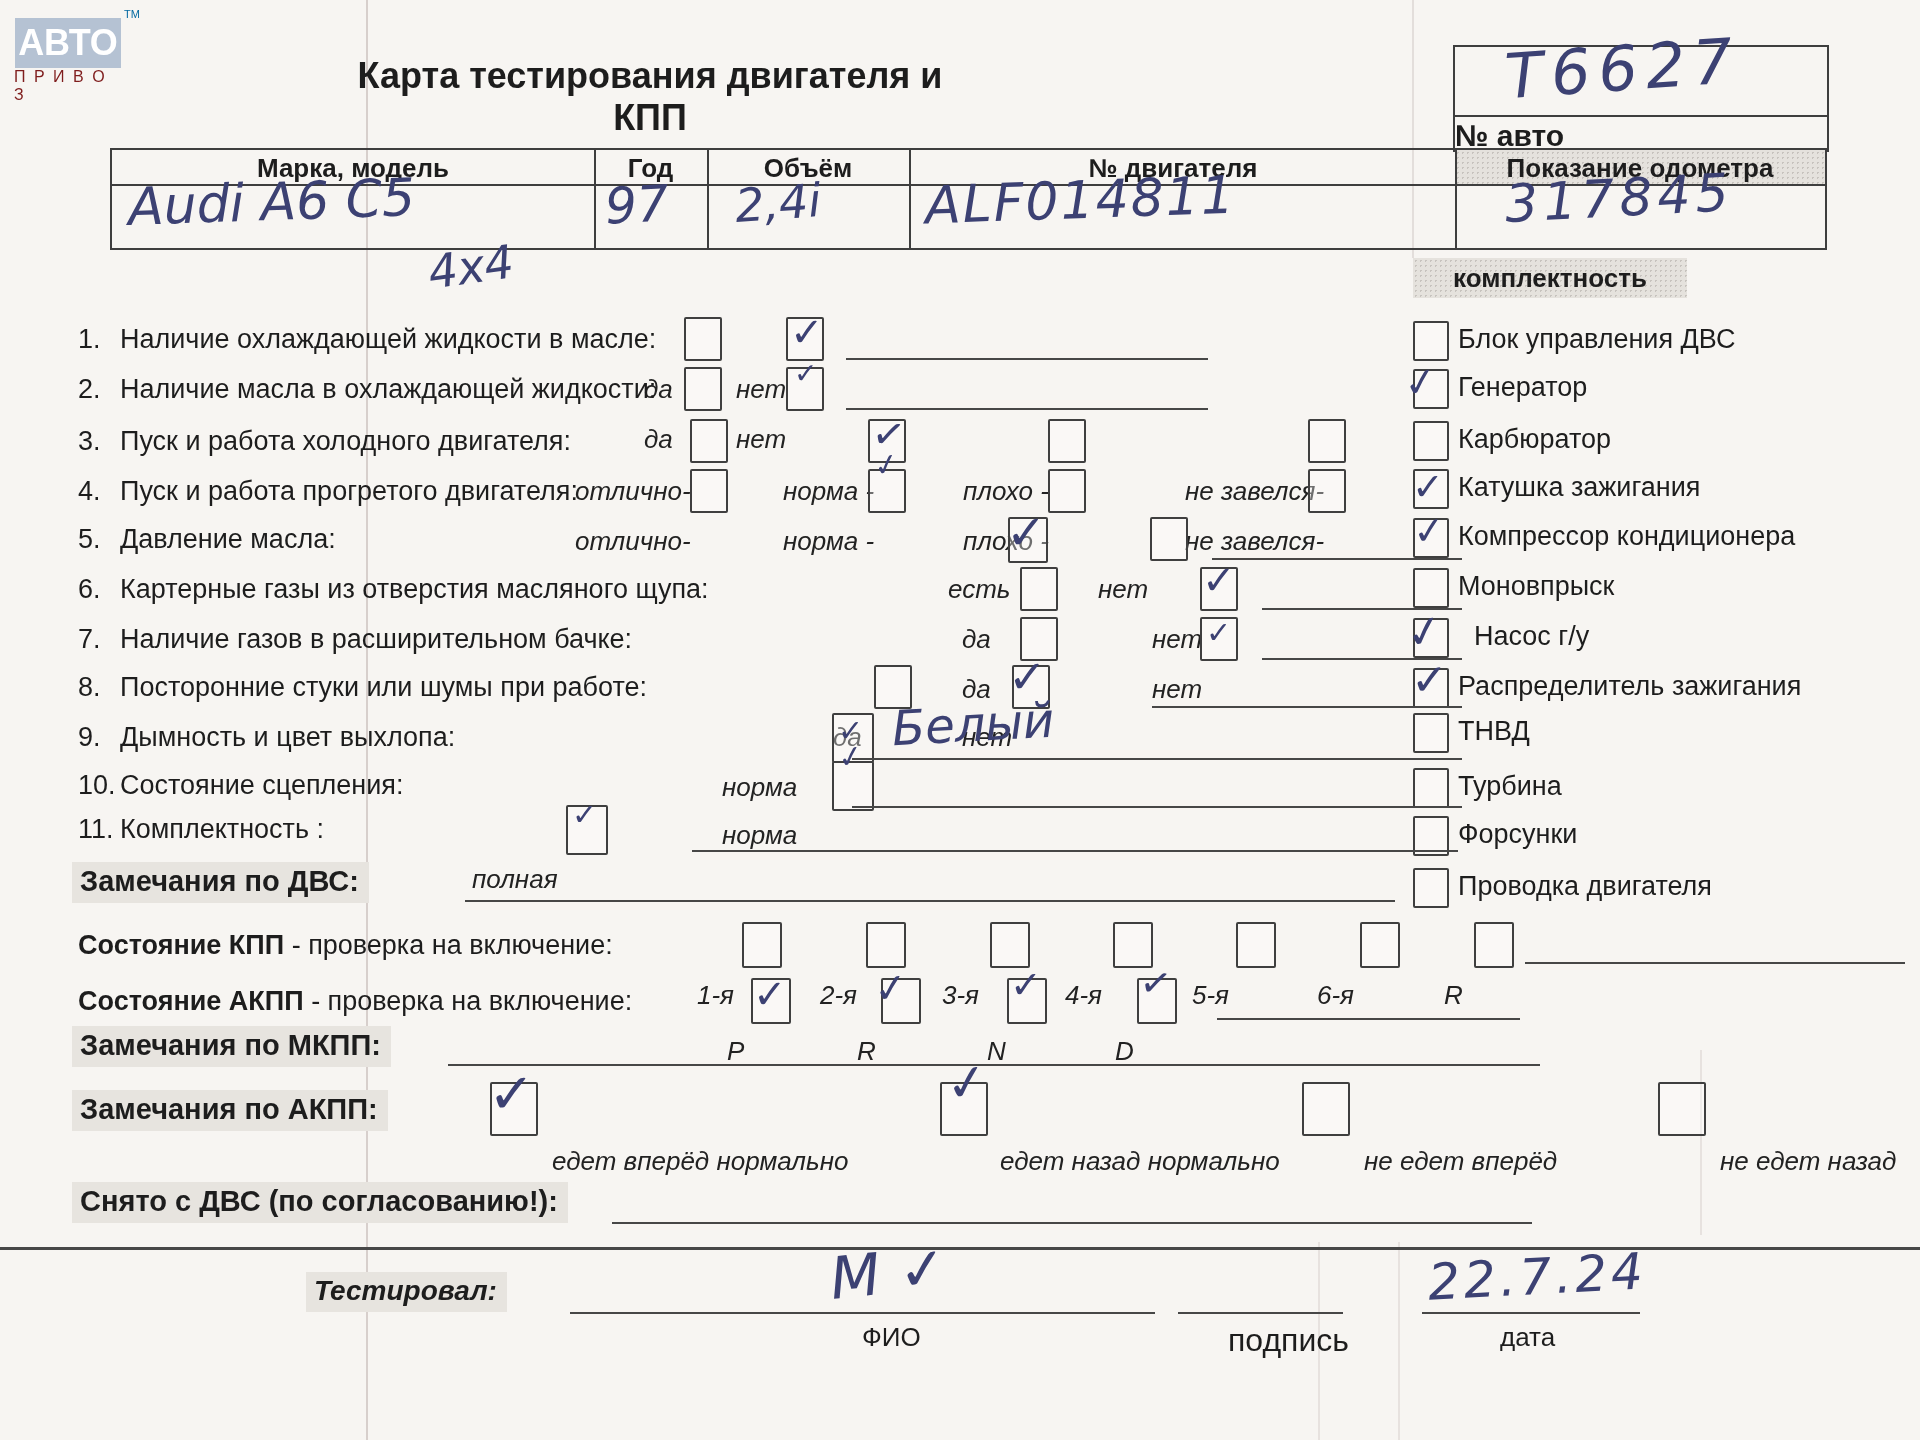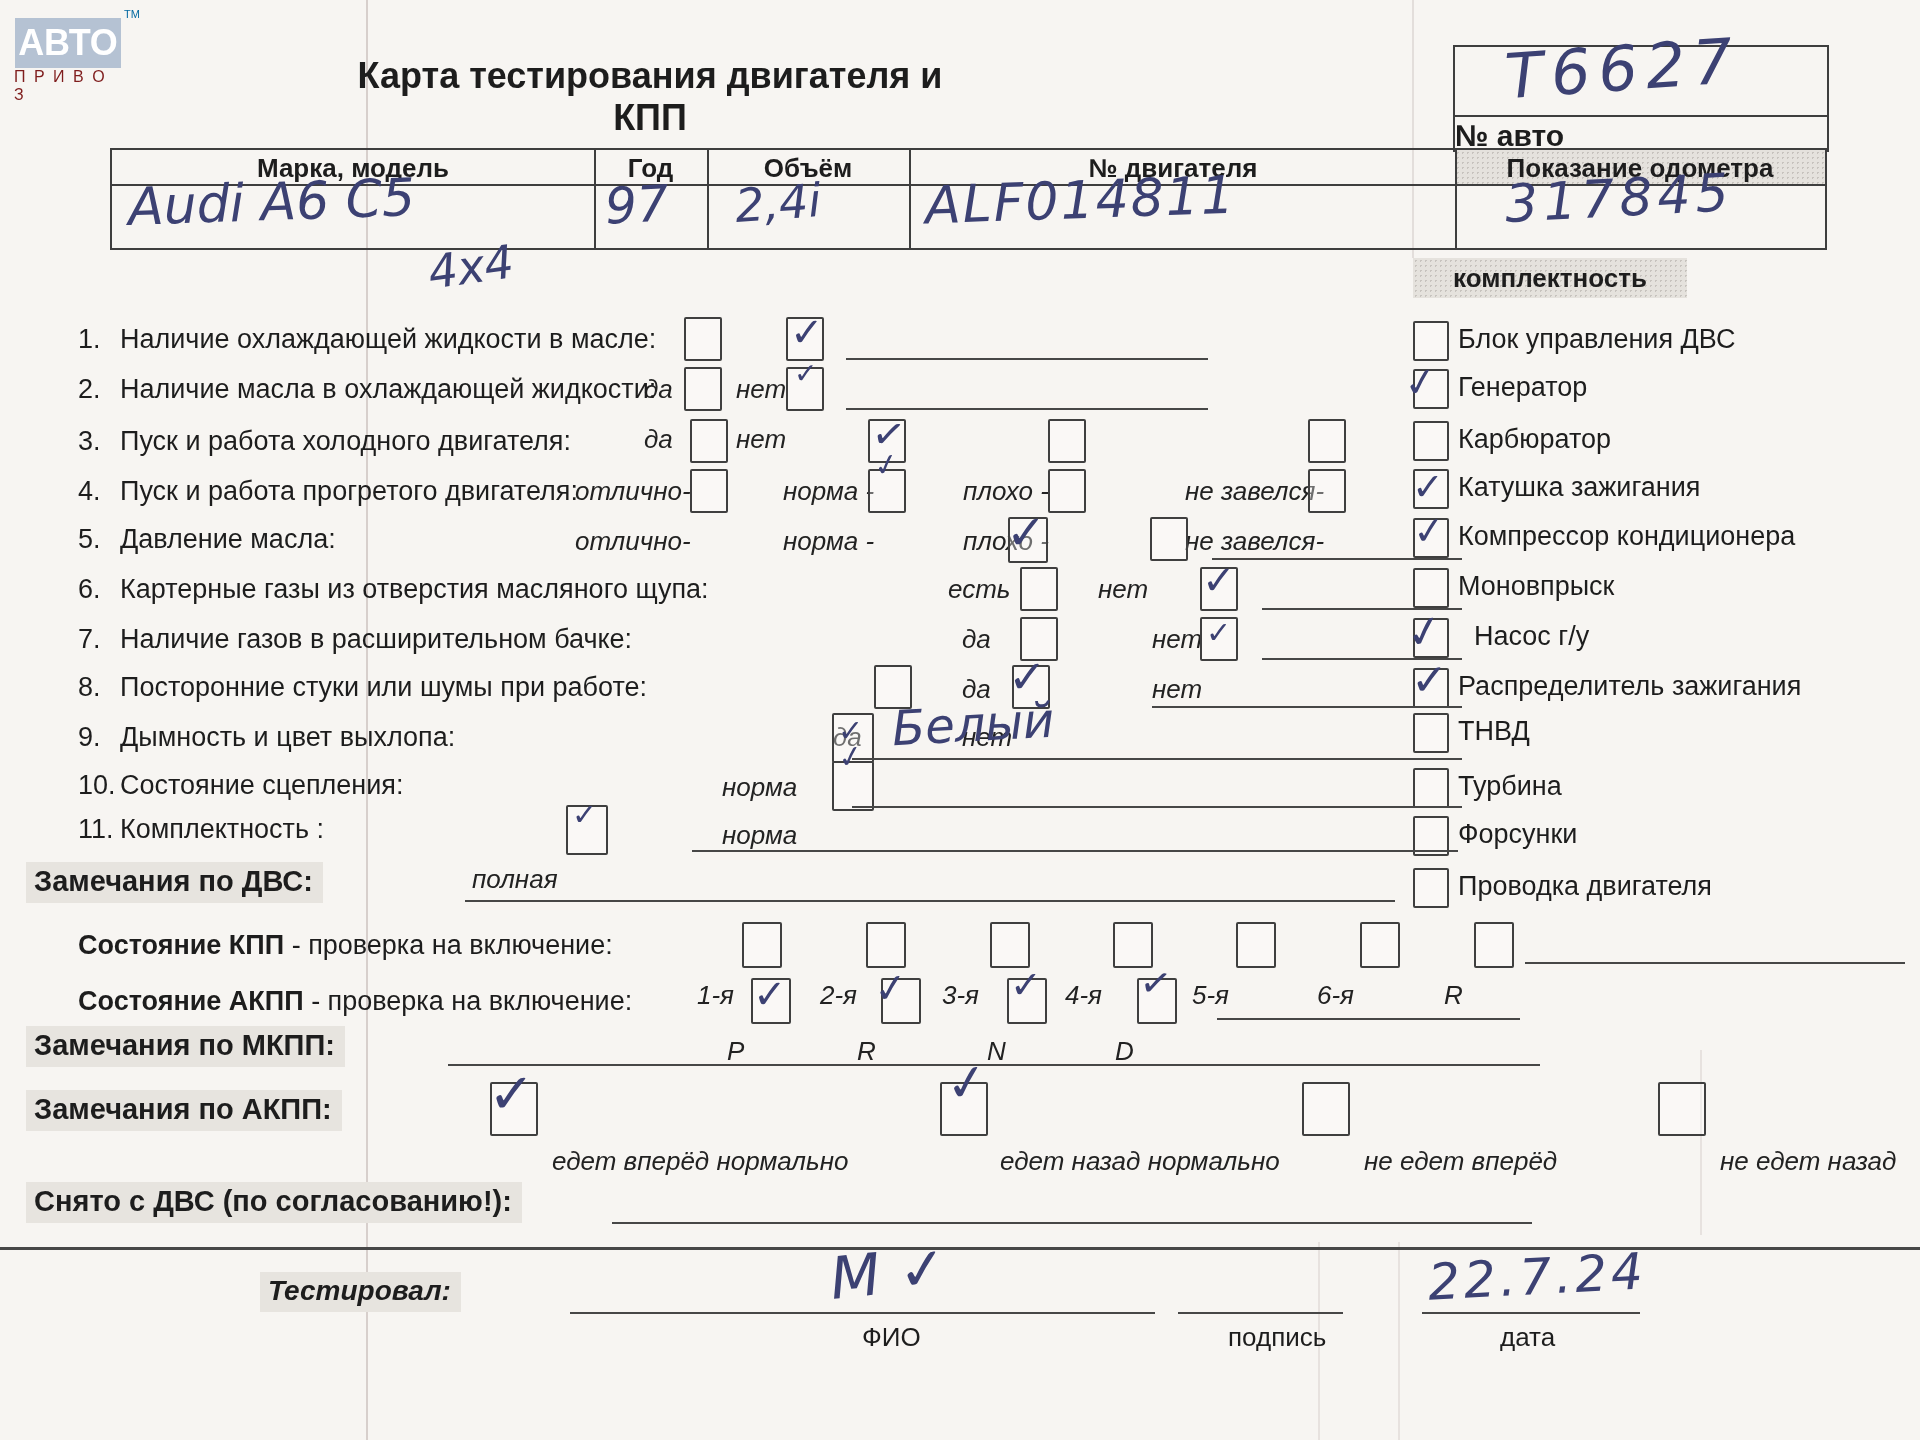--- a/index.html
+++ b/index.html
@@ -6,21 +6,21 @@
   .sheet{position:relative;width:1920px;height:1440px;background:#f7f5f2;overflow:hidden;
          font-family:"Liberation Sans",sans-serif;color:#1d1d1d;}
   .abs{position:absolute;}
   .lbl{position:absolute;font-size:27px;white-space:nowrap;color:#1d1d1d;}
   .opt{position:absolute;font-size:26px;font-style:italic;white-space:nowrap;color:#222;margin-top:48px;}
   .b{font-weight:bold;}
   .cb{position:absolute;width:34px;height:40px;border:2px solid #3f3f3f;border-radius:2px;background:rgba(255,255,255,.35);}
   .ln{position:absolute;border-top:2px solid #474747;height:0;}
   .chk{position:absolute;font-family:"DejaVu Sans",sans-serif;color:#3c4173;font-weight:bold;line-height:1;}
   .hw{position:absolute;font-family:"DejaVu Sans",sans-serif;font-style:italic;color:#3c4173;white-space:nowrap;line-height:1;}
-  .shadelbl{position:absolute;font-size:29px;font-weight:bold;white-space:nowrap;background:#e7e4df;padding:3px 10px 5px 8px;}
+  .shadelbl{position:absolute;font-size:29px;font-weight:bold;white-space:nowrap;background:#e7e4df;padding:3px 10px 5px 8px;margin-left:46px;}
   .dotshade{background-color:#e5e2dd;background-image:radial-gradient(#c7c3be 1px,transparent 1px);background-size:5px 5px;}
   .fold{position:absolute;width:2px;background:rgba(175,162,158,.45);}
   .tblv{position:absolute;top:0;bottom:0;width:2px;background:#3e3e3e;}
   .hcell{position:absolute;top:3px;font-size:26px;font-weight:bold;text-align:center;}
 </style>
 </head>
 <body>
 
 <div class="sheet">
 
@@ -254,18 +254,18 @@
   <div class="shadelbl" style="left:26px;top:1182px;">Снято с ДВС (по согласованию!):</div>
   <div class="ln" style="left:612px;top:1222px;width:920px;"></div>
 
   <div class="ln" style="left:0;top:1247px;width:1920px;border-top-width:3px;"></div>
 
   <div class="shadelbl" style="left:260px;top:1272px;font-style:italic;font-size:28px;">Тестировал:</div>
   <span class="hw" style="left:830px;top:1244px;font-size:58px;transform:rotate(-6deg);">М ✓</span>
   <div class="ln" style="left:570px;top:1312px;width:585px;"></div>
   <span class="lbl" style="left:862px;top:1322px;font-size:26px;">ФИО</span>
   <div class="ln" style="left:1178px;top:1312px;width:165px;"></div>
-  <span class="lbl" style="left:1228px;top:1322px;font-size:26px;text-align:center;">подпись</span>
+  <span class="lbl" style="left:1228px;top:1322px;font-size:32px;text-align:center;">подпись</span>
   <span class="hw" style="left:1428px;top:1252px;font-size:50px;transform:rotate(-3deg);letter-spacing:4px;">22.7.24</span>
   <div class="ln" style="left:1422px;top:1312px;width:218px;"></div>
   <span class="lbl" style="left:1500px;top:1322px;font-size:26px;">дата</span>
 
 </div>
 
 </body></html>

